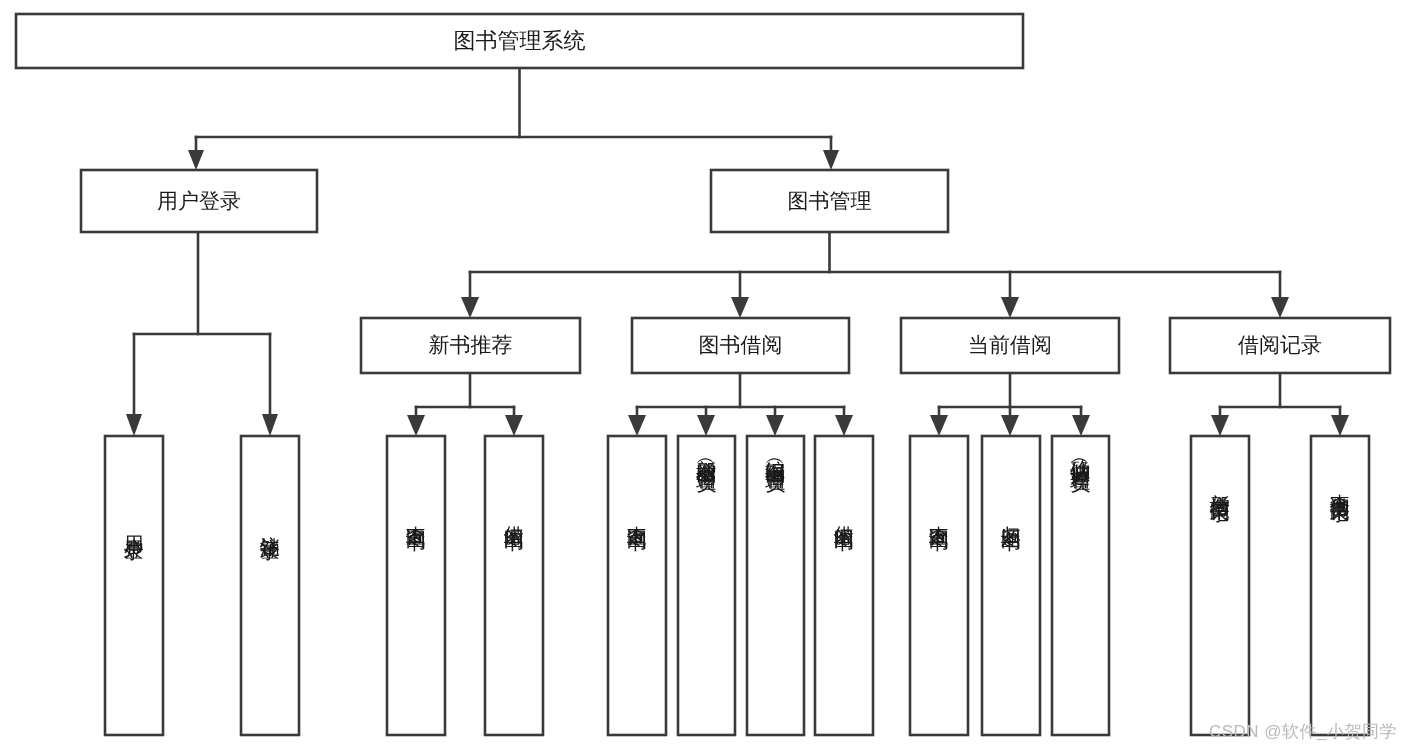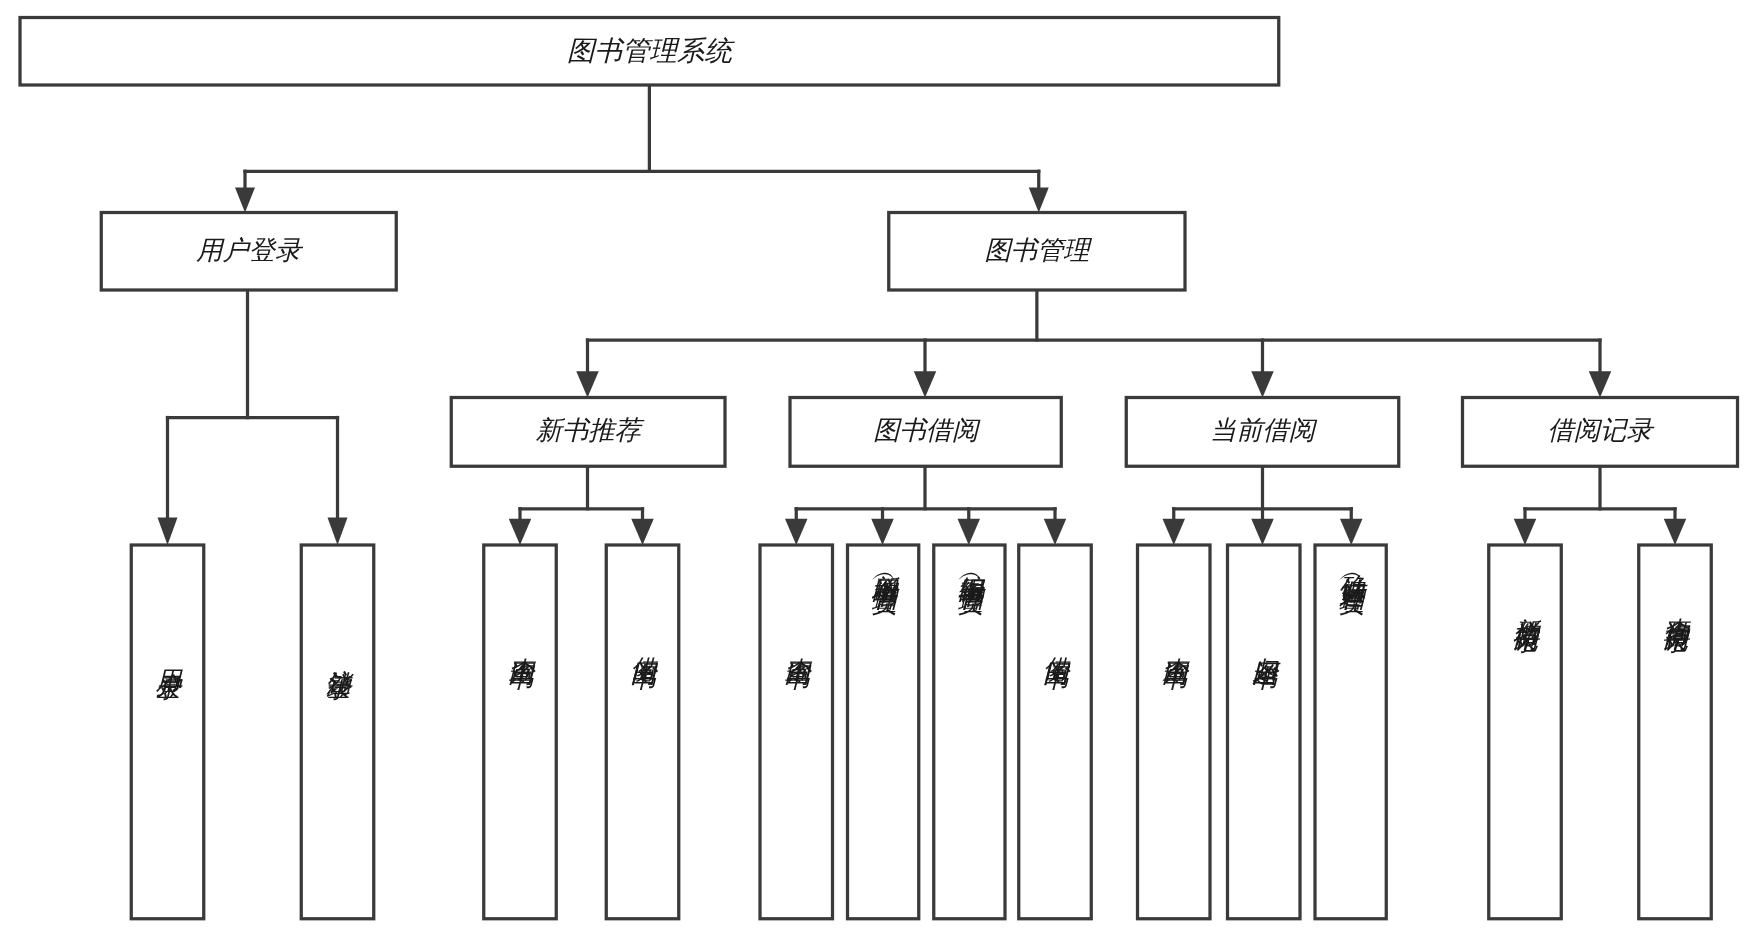--- a/index.html
+++ b/index.html
@@ -11,21 +11,20 @@
     width: 1405px;
     height: 747px;
     font-family: "Liberation Sans", "DejaVu Sans", sans-serif;
     overflow: hidden;
   }
   #diagram-root {
     position: relative;
     width: 1405px;
     height: 747px;
     background: #ffffff;
-    font-style: italic;
   }
   svg.diagram-canvas {
     position: absolute;
     left: 0;
     top: 0;
     width: 1405px;
     height: 747px;
     display: block;
   }
   .node-box {
@@ -237,13 +236,14 @@
   <div class="leaf-label-wrap" style="left:1052px; top:436px; width:57px; height:299px; padding-top:8px;">
     <span class="leaf-label">确认归还（管理员）</span>
   </div>
   <div class="leaf-label-wrap" style="left:1191px; top:436px; width:58px; height:299px; padding-top:42px;">
     <span class="leaf-label">新增借阅记录</span>
   </div>
   <div class="leaf-label-wrap" style="left:1311px; top:436px; width:58px; height:299px; padding-top:42px;">
     <span class="leaf-label">查询借阅记录</span>
   </div>
 
+  <div class="watermark">CSDN @软件_小贺同学</div>
 </div>
 
 </body></html>

